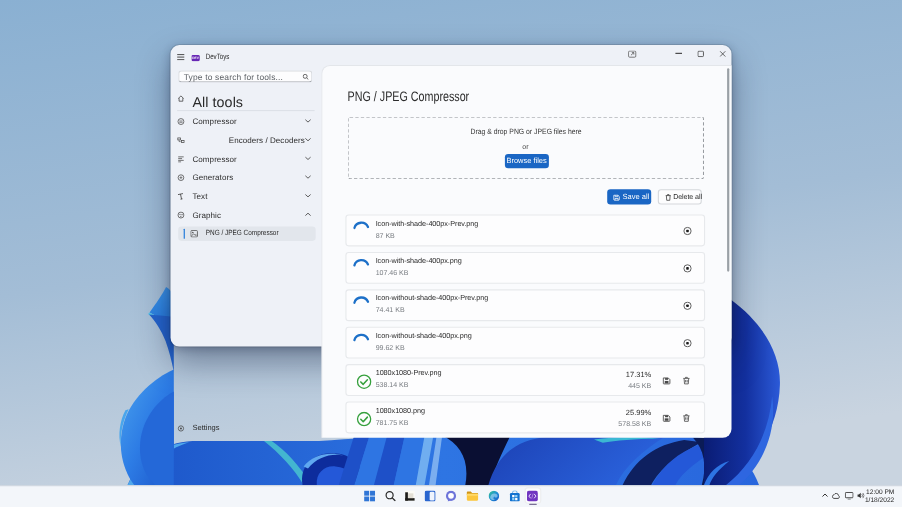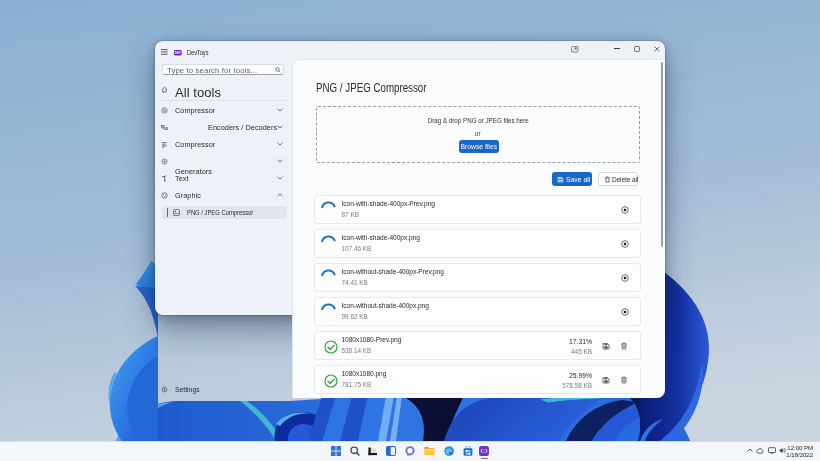--- a/index.html
+++ b/index.html
@@ -151,21 +151,21 @@
       <path d="M1,1.6 L6,1.6 M1,3.2 L4.5,3.2 M1,4.8 L6,4.8 M1,6.2 L3.6,6.2" stroke="#4a4a4a" stroke-width="0.7"></path>
     </svg>
     <div class="abs" style="left:20px;top:99.4px;font-size:7.3px;color:#2a2a2a;letter-spacing:0.05px;">Compressor</div>
     <svg class="abs" style="left:122px;top:101.4px" width="6" height="4" viewBox="0 0 6 4">
       <path d="M0.6,0.8 L3,3 L5.4,0.8" fill="none" stroke="#4a4a4a" stroke-width="0.8"></path>
     </svg>
     <svg class="abs" style="left:5.5px;top:116.9px" width="7" height="7" viewBox="0 0 7 7">
       <circle cx="3.5" cy="3.5" r="2.6" fill="none" stroke="#4a4a4a" stroke-width="0.7"></circle>
       <path d="M2.2,3.5 L4.8,3.5 M3.5,2.2 L3.5,4.8" stroke="#4a4a4a" stroke-width="0.6"></path>
     </svg>
-    <div class="abs" style="left:20px;top:116.4px;font-size:7.3px;color:#2a2a2a;letter-spacing:0.05px;margin-top:10px;">Generators</div>
+    <div class="abs" style="left:20px;top:116.4px;font-size:7.3px;color:#2a2a2a;letter-spacing:0.05px;">Generators</div>
     <svg class="abs" style="left:122px;top:118.4px" width="6" height="4" viewBox="0 0 6 4">
       <path d="M0.6,0.8 L3,3 L5.4,0.8" fill="none" stroke="#4a4a4a" stroke-width="0.8"></path>
     </svg>
     <svg class="abs" style="left:5.5px;top:133.9px" width="7" height="7" viewBox="0 0 7 7">
       <path d="M1.2,1.4 L5.8,1.4 M3.5,1.4 L3.5,6 M2.6,6 L4.4,6" stroke="#4a4a4a" stroke-width="0.75" fill="none" transform="rotate(-12 3.5 3.5)"></path>
     </svg>
     <div class="abs" style="left:20px;top:133.4px;font-size:7.3px;color:#2a2a2a;letter-spacing:0.05px;">Text</div>
     <svg class="abs" style="left:122px;top:135.4px" width="6" height="4" viewBox="0 0 6 4">
       <path d="M0.6,0.8 L3,3 L5.4,0.8" fill="none" stroke="#4a4a4a" stroke-width="0.8"></path>
     </svg>

